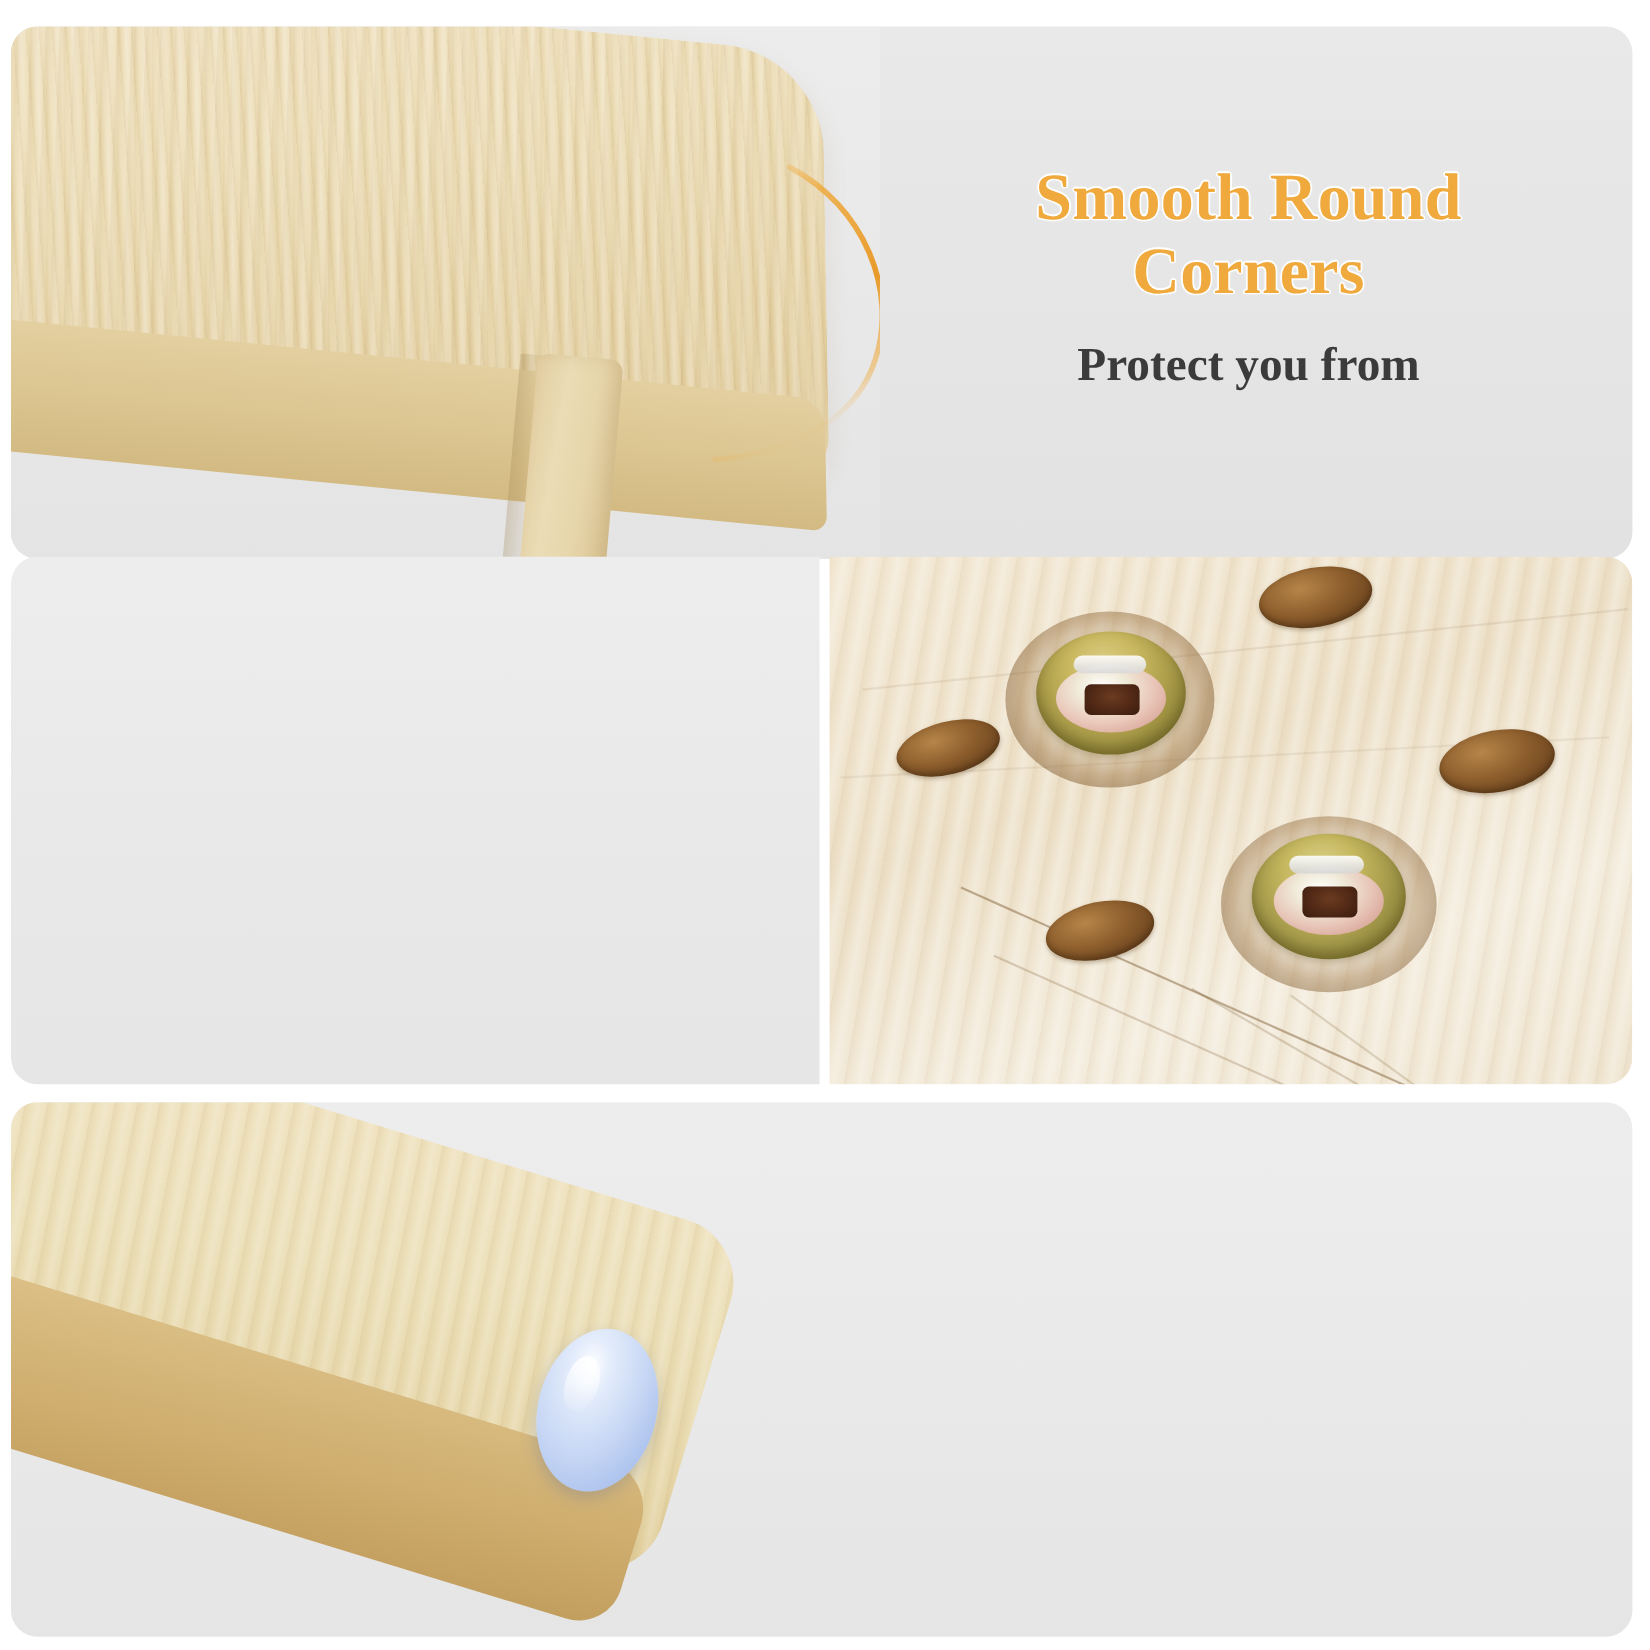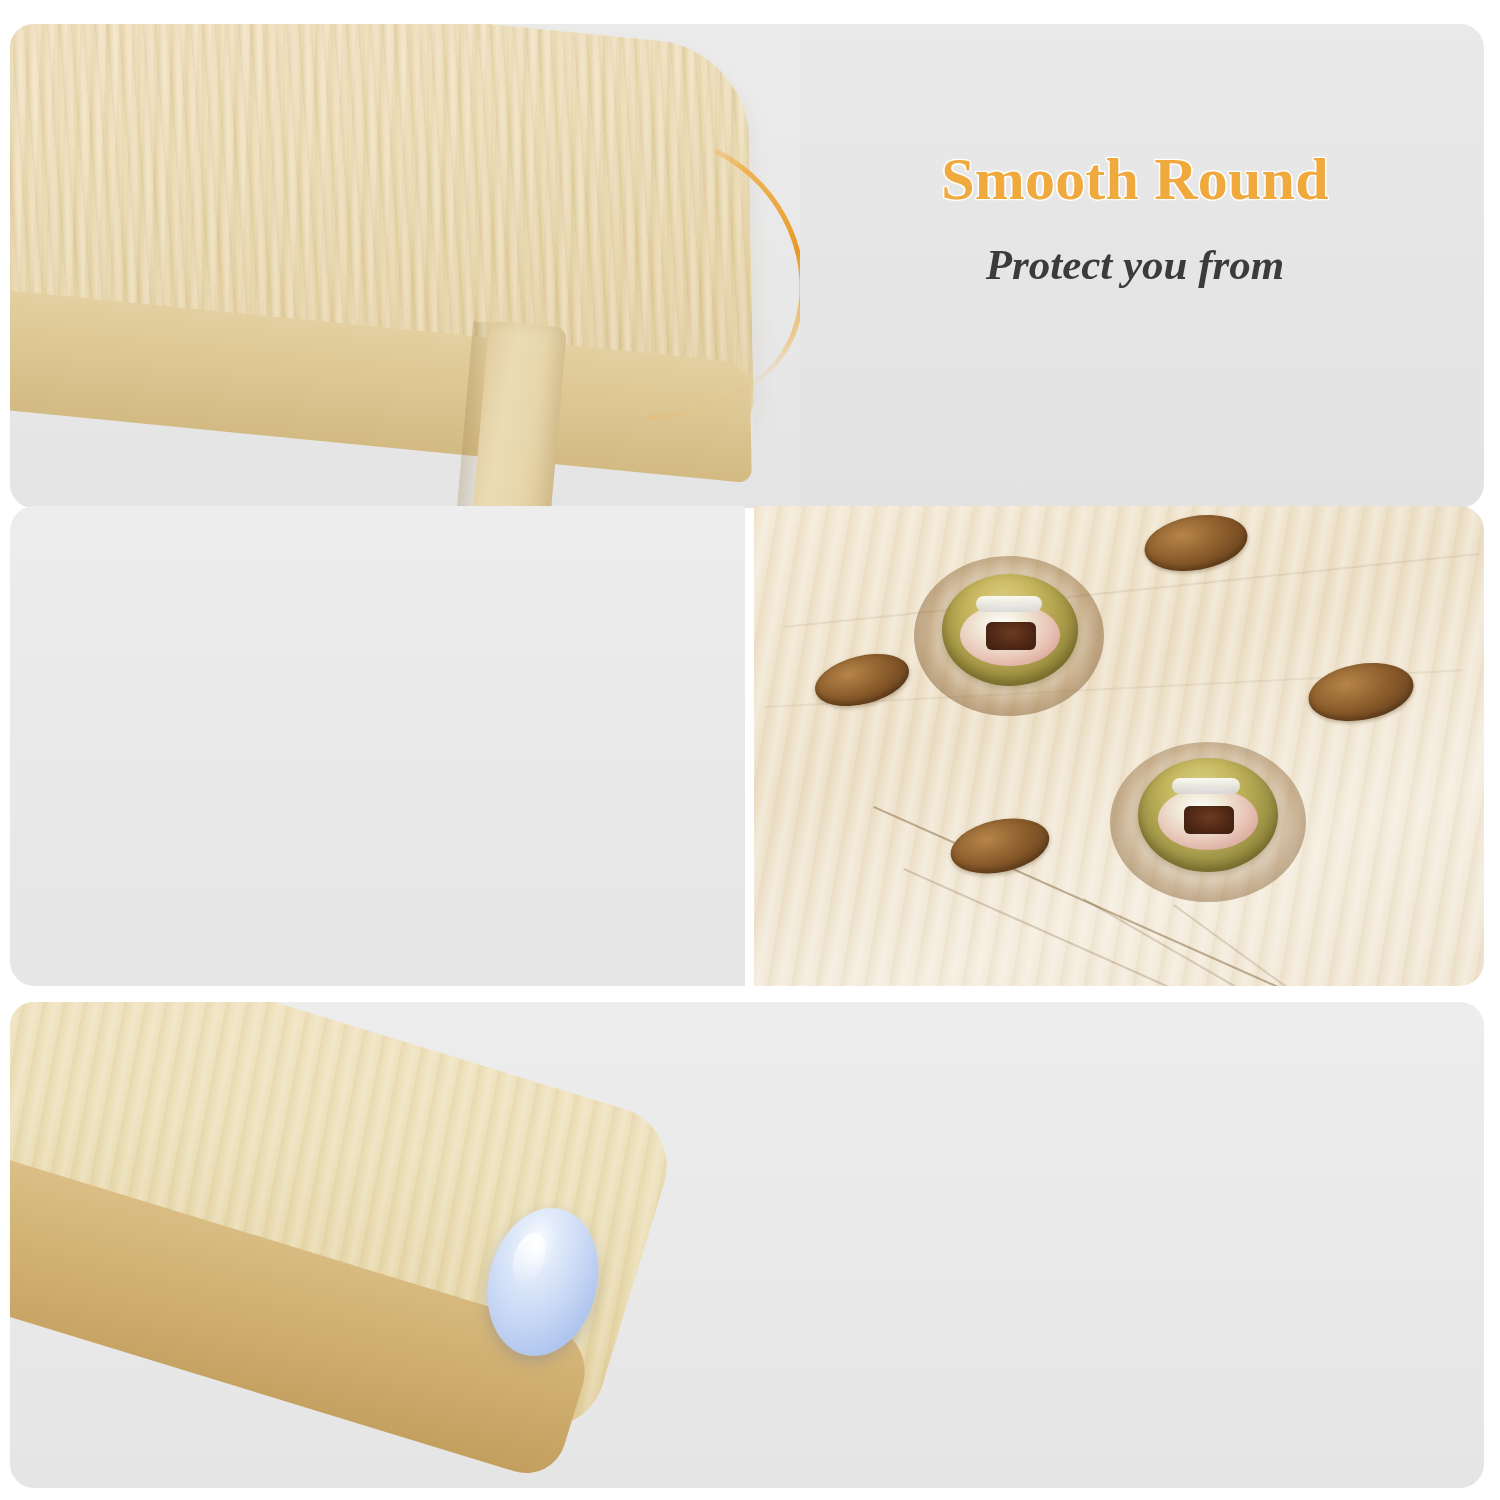--- a/index.html
+++ b/index.html
@@ -143,21 +143,20 @@
       1.4px 0 0 #fff, -1.4px 0 0 #fff,
       0 1.4px 0 #fff, 0 -1.4px 0 #fff,
       1px 1px 0 #fff, -1px -1px 0 #fff,
       1px -1px 0 #fff, -1px 1px 0 #fff;
   }
   .subtitle{
     font-family:"Liberation Serif",serif;
     font-weight:bold;
     color:#3b3b3b;
     line-height:1.2;
-    font-style:italic;
   }
 
   #tb-corners{left:775px;top:122px;width:700px;}
   #tb-corners .title{font-size:60px;}
   #tb-corners .subtitle{font-size:43px;margin-top:26px;}
 </style>
 </head>
 <body>
 
 <div class="board">
@@ -181,20 +180,21 @@
             <stop offset="100%" stop-color="#f3b659" stop-opacity="0"></stop>
           </linearGradient>
         </defs>
         <path d="M108 8 C 176 44, 206 120, 186 182 C 170 234, 116 268, 40 274" fill="none" stroke="url(#swg)" stroke-width="5" stroke-linecap="round"></path>
       </svg>
     </div>
 
     <div class="textblock" id="tb-corners">
       <div class="title">
         <span>Smooth Round</span><br>
+        <span>Corners</span>
       </div>
       <div class="subtitle">
         <span>Protect you from</span><br>
       </div>
     </div>
   </div>
 
   <div class="panel" id="panel-structure">
 
     <div class="p2-text"></div>

